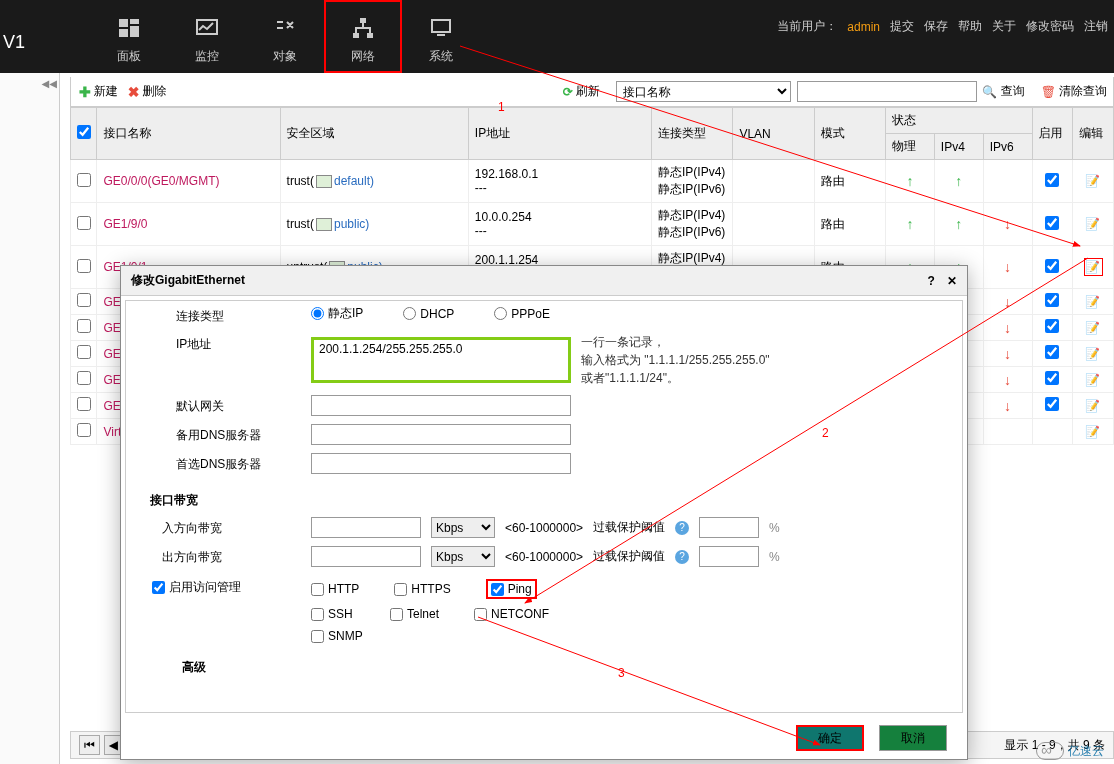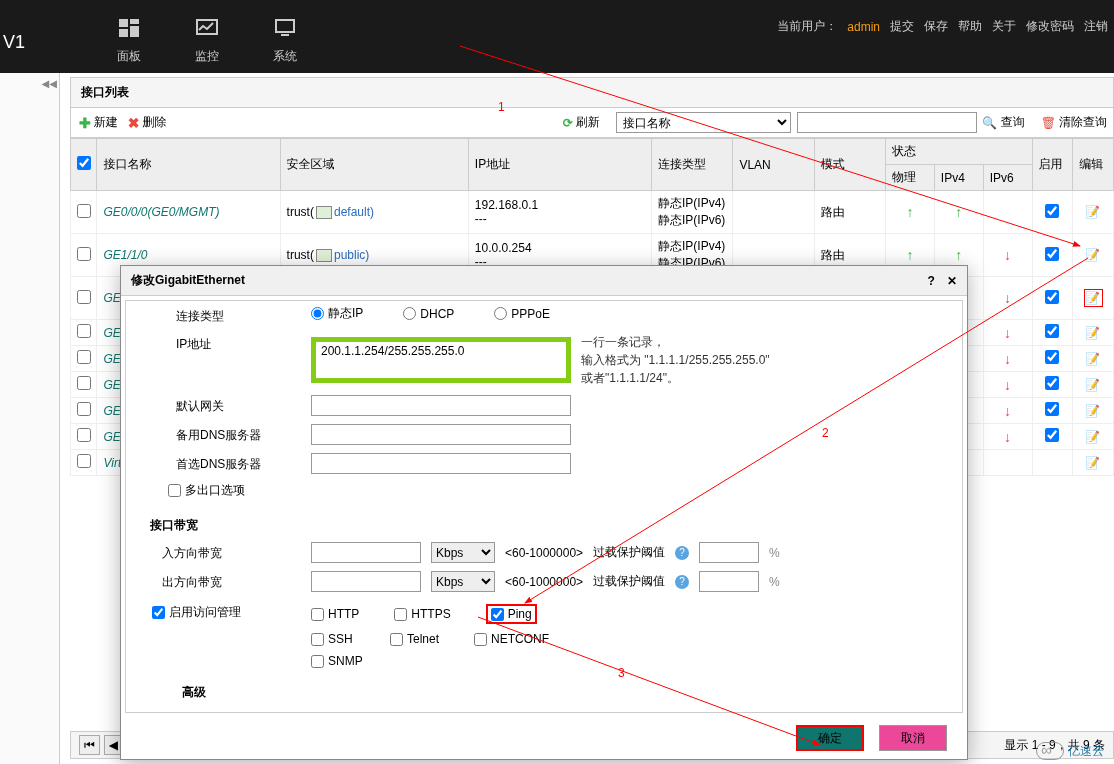--- a/index.html
+++ b/index.html
@@ -27,44 +27,44 @@
     .toolbar { border: 1px solid #ccc; border-top: none; padding: 6px 8px; display: flex; align-items: center; background: #fff; position: relative; height: 30px; }
     .tbtn { display: inline-flex; align-items: center; gap: 3px; margin-right: 10px; cursor: pointer; }
     .toolbar-right { position: absolute; right: 6px; top: 4px; display: flex; align-items: center; gap: 6px; }
     .dropdown { width: 175px; height: 21px; border: 1px solid #999; padding: 2px; background: #fff; }
     .search-input { width: 180px; height: 21px; border: 1px solid #999; padding: 2px; }
     
     
     table.grid { width: 100%; border-collapse: collapse; border: 1px solid #ccc; border-top: none; table-layout: fixed; }
     table.grid th { background: #eee; border: 1px solid #ccc; padding: 4px 6px; font-weight: normal; text-align: left; font-size: 12px; height: 26px; }
     table.grid td { border: 1px solid #eee; padding: 4px 6px; font-size: 12px; vertical-align: middle; }
-    table.grid td.lnk { color: #0f766e; font-style: italic; }
+    table.grid td.lnk { color: #be185d; }
     .arrow-up { color: #3ab54a; font-size: 14px; }
     .arrow-down { color: #e74c3c; font-size: 14px; }
     .chk { width: 14px; height: 14px; }
     .edit-icon { color: #2a6cbf; cursor: pointer; }
     .edit-icon.highlighted { border: 1px solid red; padding: 1px; }
     .zone-icon { display: inline-block; width: 16px; height: 13px; background: #dff0d8; border: 1px solid #888; margin: 0 2px; vertical-align: middle; }
     .center { text-align: center; }
     
     
     .modal { position: absolute; left: 120px; top: 265px; width: 848px; height: 495px; background: #fff; border: 1px solid #888; box-shadow: 0 4px 20px rgba(0,0,0,0.3); z-index: 100; display: flex; flex-direction: column; }
     .modal-title { background: #f0f0f0; padding: 6px 10px; border-bottom: 1px solid #ccc; font-weight: bold; display: flex; justify-content: space-between; align-items: center; }
     .modal-title-right { display: flex; gap: 12px; }
     .modal-body { padding: 4px 20px; flex: 1; overflow-y: auto; border: 1px solid #ccc; margin: 4px; position: relative; }
     .modal-footer { padding: 8px 20px; display: flex; justify-content: flex-end; gap: 15px; }
-    .modal-footer button { width: 68px; height: 26px; border: 1px solid #999; background: #ec4899; cursor: pointer; }
+    .modal-footer button { width: 68px; height: 26px; border: 1px solid #999; background: #15803d; cursor: pointer; }
     .modal-footer button.highlighted { border: 2px solid red; background: #0f766e; }
     
     .fld { display: flex; align-items: flex-start; margin-bottom: 8px; }
     .fld-label { width: 165px; padding-left: 30px; padding-top: 3px; }
     .fld-control { flex: 1; display: flex; align-items: center; gap: 10px; }
     .radio-group { display: flex; gap: 40px; }
     .txt { width: 260px; height: 21px; border: 1px solid #999; padding: 2px 5px; }
-    .txtarea { width: 260px; height: 46px; border: 5px solid #84cc16; padding: 2px 5px; resize: none; font-family: inherit; }
+    .txtarea { width: 260px; height: 46px; border: 3px solid #84cc16; padding: 2px 5px; resize: none; font-family: inherit; }
     .hint { font-size: 12px; color: #333; line-height: 1.5; max-width: 300px; }
     .section-label { font-weight: bold; padding: 10px 0 8px 4px; }
     .sub-indent .fld-label { padding-left: 16px; width: 165px; }
     .mini-txt { width: 110px; height: 21px; border: 1px solid #999; }
     .mini-sel { width: 64px; height: 21px; border: 1px solid #999; background: #eee; }
     .range-txt { font-size: 12px; }
     .mini-txt2 { width: 60px; height: 21px; border: 1px solid #999; }
     .checkbox-grid { display: flex; gap: 35px; margin-bottom: 8px; }
     .checkbox-item { display: flex; align-items: center; gap: 4px; }
     .highlighted-chk { border: 2px solid red; padding: 1px 3px; }
@@ -97,20 +97,35 @@
           <rect x="2" y="13" width="9" height="8"></rect>
         </svg>
       <span>面板</span>
     </div>
     <div class="nav-item">
       <svg class="nav-icon" viewBox="0 0 24 24">
           <rect x="2" y="4" width="20" height="14" fill="none" stroke="#ccc" stroke-width="2"></rect>
           <path d="M4 14 L8 10 L12 13 L18 7" fill="none" stroke="#ccc" stroke-width="2"></path>
         </svg>
       <span>监控</span>
+    </div>
+    <div class="nav-item">
+      <svg class="nav-icon" viewBox="0 0 24 24">
+          <path d="M4 6 L10 6 M4 12 L10 12 M14 6 L20 12 M14 12 L20 6" stroke="#ccc" stroke-width="2" fill="none"></path>
+        </svg>
+      <span>对象</span>
+    </div>
+    <div class="nav-item highlighted">
+      <svg class="nav-icon" viewBox="0 0 24 24">
+          <rect x="9" y="2" width="6" height="5" fill="#ccc"></rect>
+          <rect x="2" y="17" width="6" height="5" fill="#ccc"></rect>
+          <rect x="16" y="17" width="6" height="5" fill="#ccc"></rect>
+          <path d="M12 7 L12 12 M5 17 L5 12 L19 12 L19 17" stroke="#ccc" stroke-width="2" fill="none"></path>
+        </svg>
+      <span>网络</span>
     </div>
     <div class="nav-item">
       <svg class="nav-icon" viewBox="0 0 24 24">
           <rect x="3" y="4" width="18" height="12" fill="none" stroke="#ccc" stroke-width="2"></rect>
           <rect x="8" y="18" width="8" height="2" fill="#ccc"></rect>
         </svg>
       <span>系统</span>
     </div>
   </div>
   <div class="topnav-right">
@@ -123,21 +138,20 @@
     <a>修改密码</a>
     <a>注销</a>
   </div>
 </div>
 
 <div class="sidebar-stub">
   <span class="side-arrow">◀◀</span>
 </div>
 
 <div class="main">
-  <div class="panel-header">接口列表</div>
   <div class="toolbar">
     <span class="tbtn">
       <span style="color:#3ab54a;font-weight:bold;font-size:14px">✚</span>
       <span>新建</span>
     </span>
     <span class="tbtn">
       <span style="color:#e74c3c;font-weight:bold;font-size:14px">✖</span>
       <span>删除</span>
     </span>
     <div class="toolbar-right">
@@ -204,21 +218,21 @@
           <td></td>
           <td>路由</td>
           <td class="center"><span class="arrow-up">↑</span></td>
           <td class="center"><span class="arrow-up">↑</span></td>
           <td class="center"></td>
           <td class="center"><input type="checkbox" class="chk" checked="" style=""></td>
           <td class="center"><span class="edit-icon">📝</span></td>
         </tr>
         <tr>
           <td class="center"><input type="checkbox" class="chk" style=""></td>
-          <td class="lnk">GE1/1/0</td>
+          <td class="lnk">GE1/9/0</td>
           <td><span>trust(</span><span class="zone-icon"></span><span style="color:#2a6cbf">public)</span></td>
           <td>10.0.0.254<br>---</td>
           <td>静态IP(IPv4)<br>静态IP(IPv6)</td>
           <td></td>
           <td>路由</td>
           <td class="center"><span class="arrow-up">↑</span></td>
           <td class="center"><span class="arrow-up">↑</span></td>
           <td class="center"><span class="arrow-down">↓</span></td>
           <td class="center"><input type="checkbox" class="chk" checked="" style=""></td>
           <td class="center"><span class="edit-icon">📝</span></td>
@@ -373,26 +387,20 @@
       <div class="fld-control">
           <input class="txt" type="text" style="">
         </div>
     </div>
     <div class="fld">
       <div class="fld-label">首选DNS服务器</div>
       <div class="fld-control">
           <input class="txt" type="text" style="">
         </div>
     </div>
-    <div class="fld" style="padding-left:22px">
-      <label class="checkbox-item">
-          <input type="checkbox" style=""> 
-          <span>多出口选项</span>
-        </label>
-    </div>
     <div class="section-label">接口带宽</div>
     <div class="fld sub-indent">
       <div class="fld-label">入方向带宽</div>
       <div class="fld-control">
         <input class="mini-txt" type="text" style="">
         <select class="mini-sel"><option>Kbps</option></select>
         <span class="range-txt">&lt;60-1000000&gt;</span>
         <span>过载保护阈值</span>
           <span class="help-icon">?</span>
         <input class="mini-txt2" type="text" style="">

